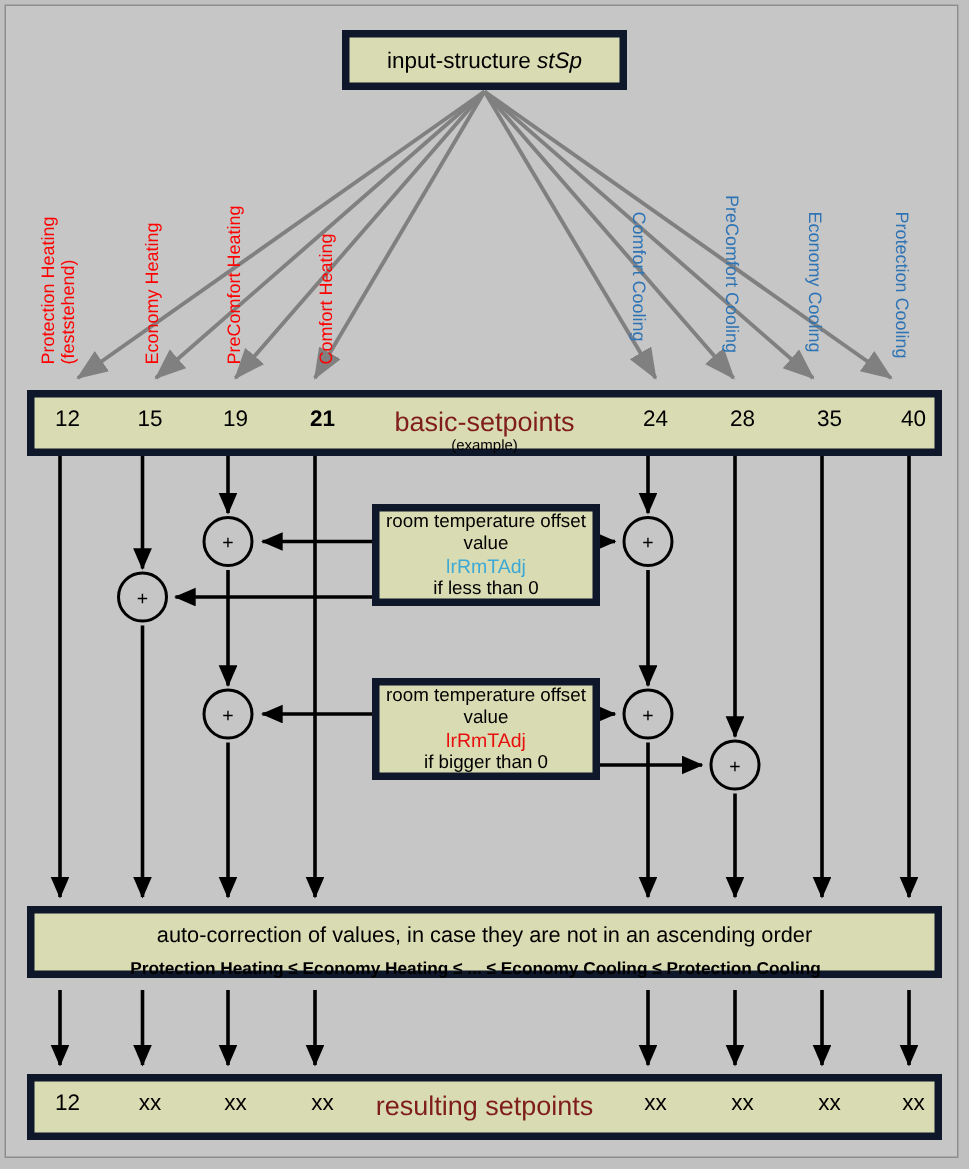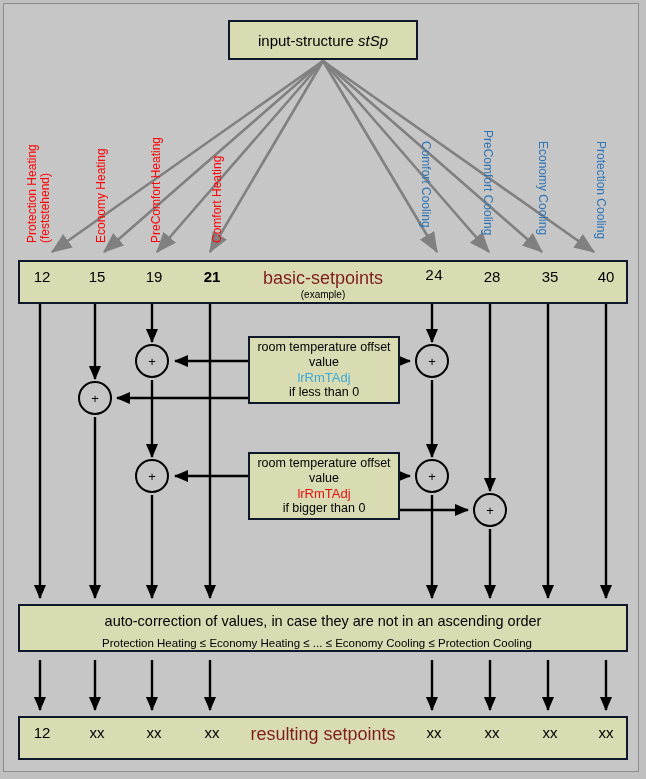--- a/index.html
+++ b/index.html
@@ -15,21 +15,21 @@
   .frame{
     position:absolute;left:3px;top:3px;width:636px;height:769px;
     border:1px solid #8d8d8d;
     box-sizing:border-box;
     background:#c6c6c6;
   }
 
   .box{
     position:absolute;
     background:#d9dcb2;
-    border:2px solid #0f172a;
+    border:5px solid #0f172a;
     box-sizing:border-box;
   }
 
   
   #title-box{
     left:228px;top:20px;width:190px;height:40px;
     display:flex;align-items:center;justify-content:center;
   }
   #title-box .t{font-size:15px;color:#000;white-space:nowrap;}
   #title-box .t i{font-style:italic;}
@@ -46,21 +46,21 @@
   .strip-sub{
     position:absolute;left:0;right:0;top:27px;
     text-align:center;font-size:10px;color:#000;
   }
   .ac-main{
     position:absolute;left:0;right:0;top:7px;
     text-align:center;font-size:14.5px;color:#000;
   }
   .ac-sub{
     position:absolute;left:0;right:12px;top:31px;
-    text-align:center;font-size:11.5px;color:#000;
+    text-align:center;font-size:11.5px;color:#000;font-weight:bold;
   }
   .cell{
     position:absolute;top:6px;
     font-size:15px;color:#000;
     text-align:center;width:40px;
   }
 
   
   .offset-box{
     width:152px;height:68px;
@@ -200,21 +200,21 @@
   </div>
   <div class="vlabel cool" style="left:607px;top:141px;transform:rotate(90deg);">
     <span>Protection Cooling</span>
   </div>
 
   <div class="box" id="basic-box">
     <span class="cell" style="left:2px;">12</span>
     <span class="cell" style="left:57px;text-align:center;">15</span>
     <span class="cell" style="left:114px;">19</span>
     <span class="cell" style="left:172px;font-weight:bold;">21</span>
-    <span class="cell" style="left:394px;font-family:Liberation Mono, monospace;">24</span>
+    <span class="cell" style="left:394px;">24</span>
     <span class="cell" style="left:452px;">28</span>
     <span class="cell" style="left:510px;">35</span>
     <span class="cell" style="left:566px;">40</span>
     <span class="strip-label">basic-setpoints</span>
     <span class="strip-sub">(example)</span>
   </div>
 
   <div class="box offset-box" id="offset-box-1">
     <span>room temperature offset</span>
     <span>value</span>

